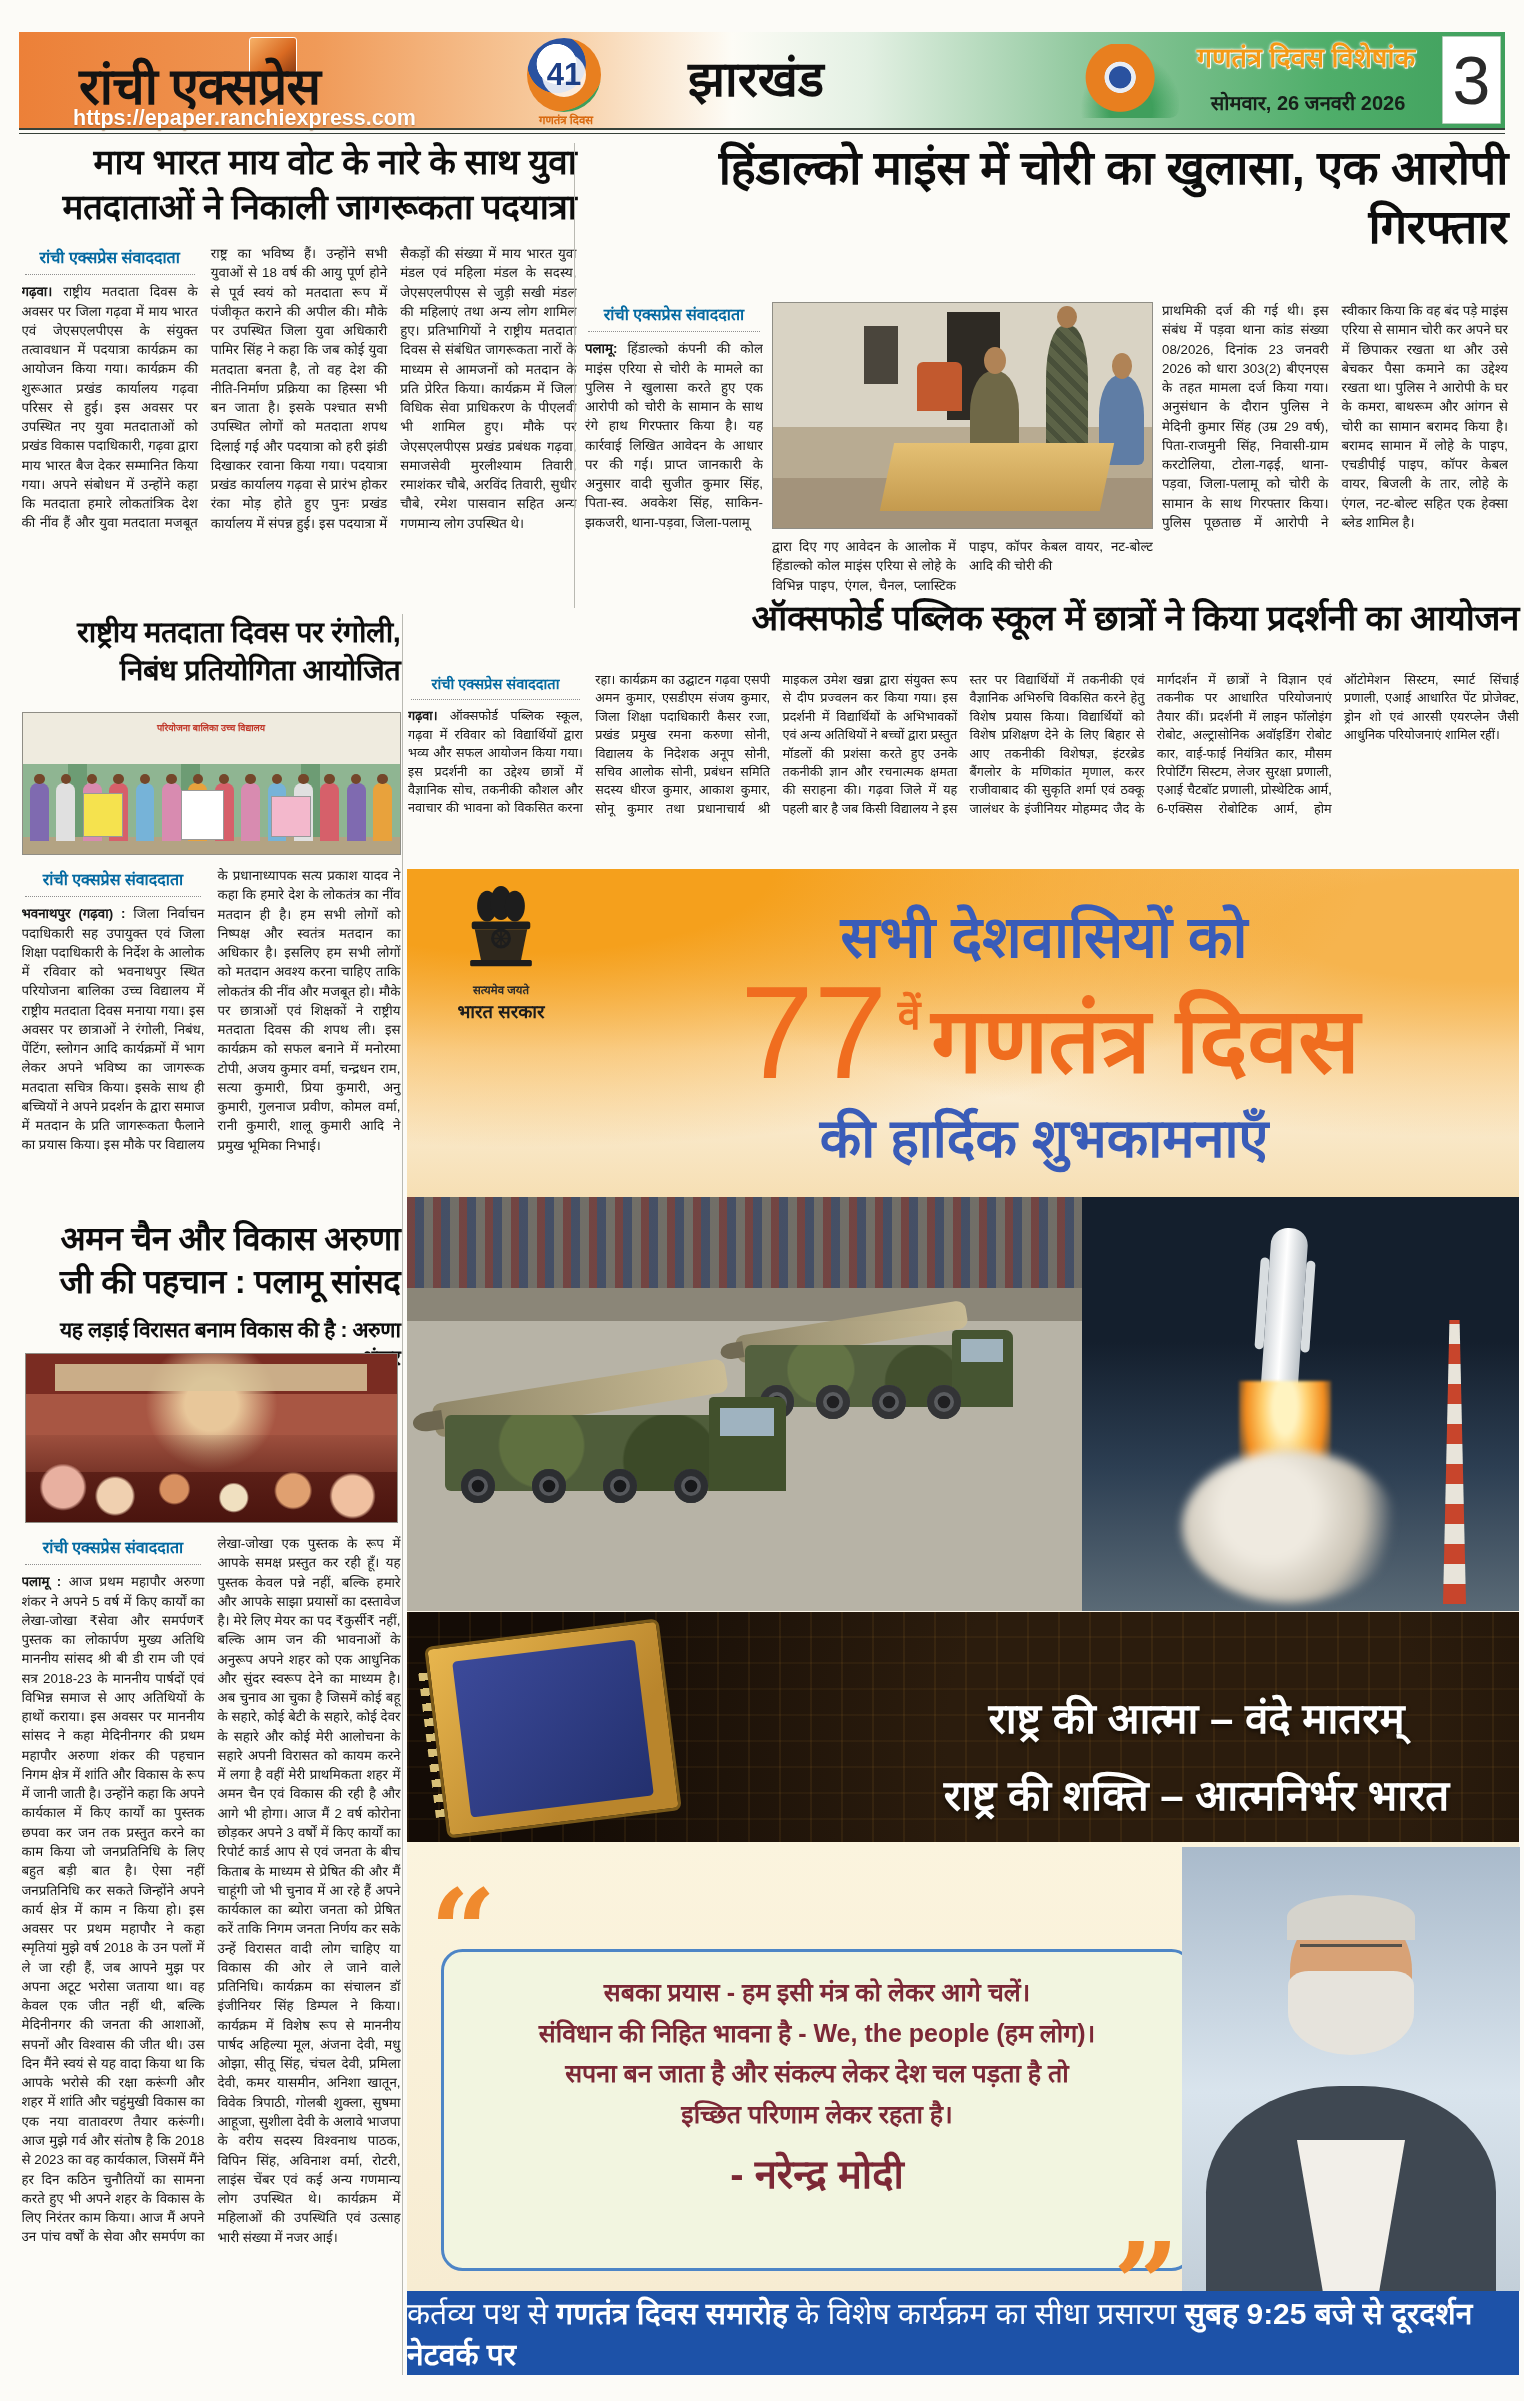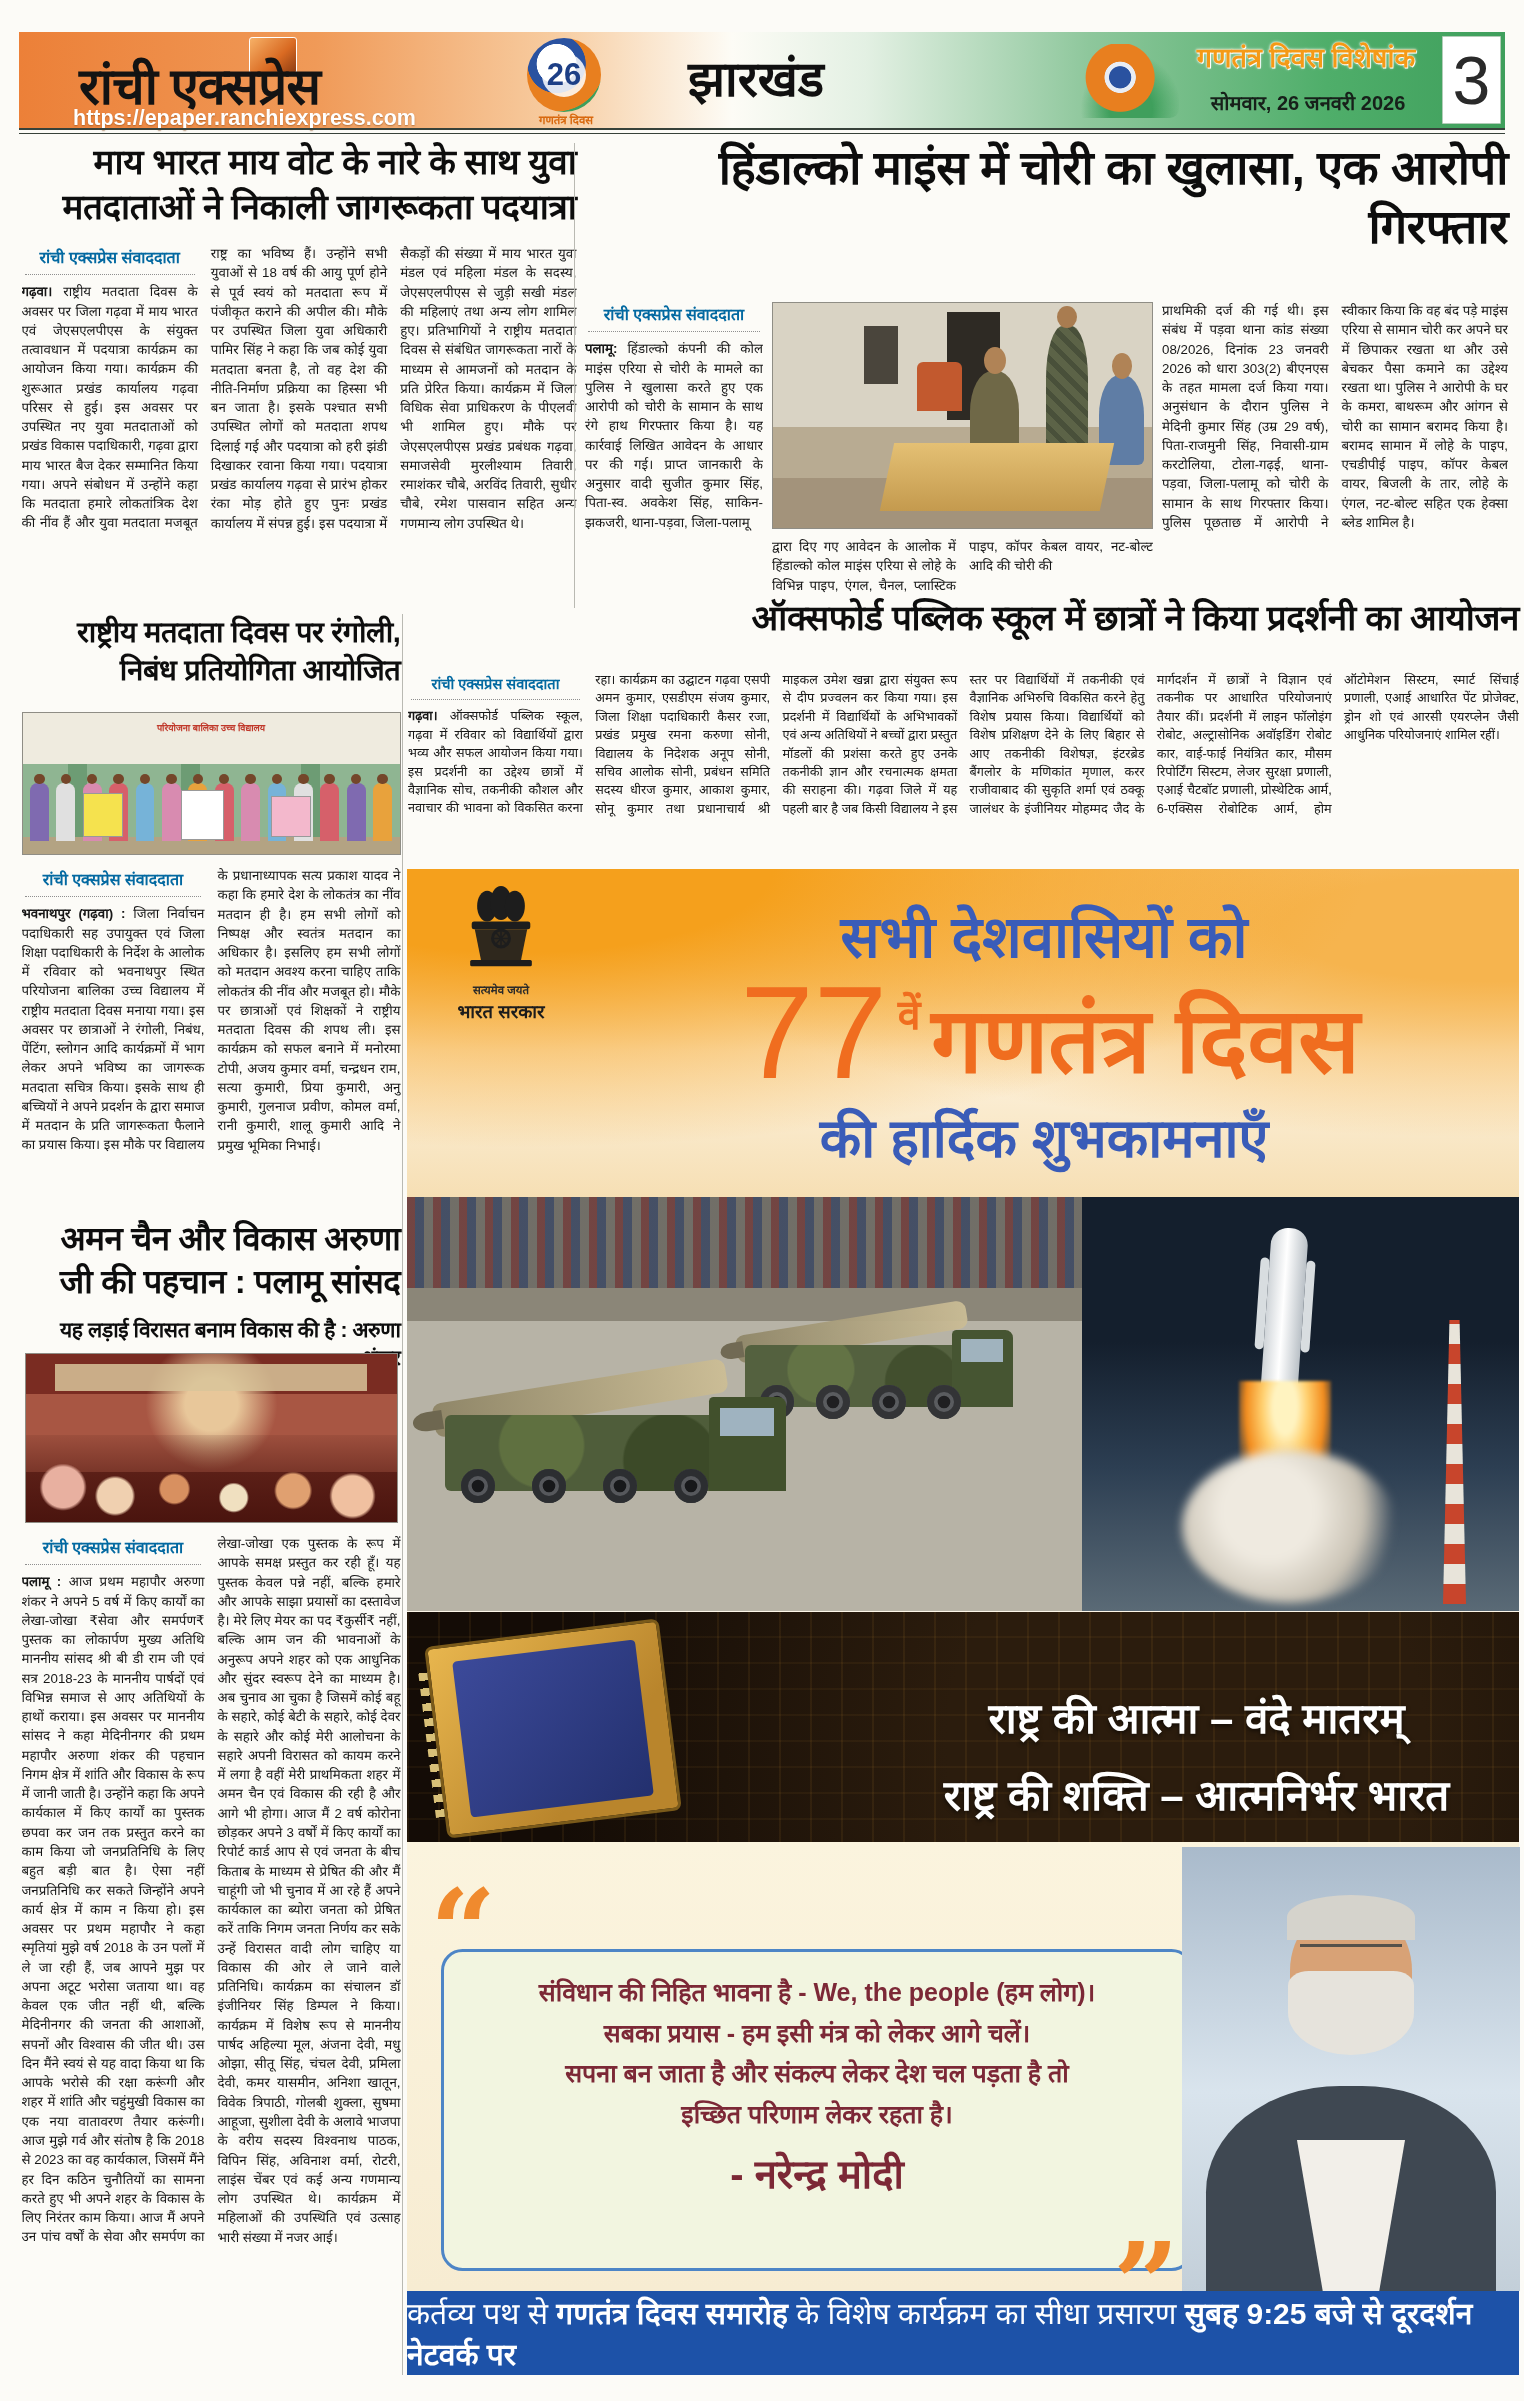--- a/index.html
+++ b/index.html
@@ -147,21 +147,21 @@
 </head>
 <body>
 
 <div id="page">
 
   <header id="masthead" class="abs">
     <div class="abs mh-logo"></div>
     <div class="abs mh-title">रांची एक्सप्रेस</div>
     <div class="abs mh-url">https://epaper.ranchiexpress.com</div>
     <div class="abs mh-badge">
-      <span class="day">26</span>
+      <span class="day">41</span>
     </div>
     <div class="abs mh-badge-caption">गणतंत्र दिवस</div>
     <div class="abs mh-section">झारखंड</div>
     <div class="abs mh-splash"></div>
     <div class="abs mh-edition">गणतंत्र दिवस विशेषांक</div>
     <div class="abs mh-date">सोमवार, 26 जनवरी 2026</div>
     <div class="abs mh-pagebox">3</div>
   </header>
 
   <section class="abs" style="left:21.5px;top:140px;width:555px;height:470px;">
@@ -317,22 +317,22 @@
       <div class="chip"></div>
       <div class="slogans">
         <div>राष्ट्र की आत्मा – वंदे मातरम्</div>
         <div>राष्ट्र की शक्ति – आत्मनिर्भर भारत</div>
       </div>
     </div>
 
     <div class="ad-quote">
       <div class="qmark" style="left:23px;top:54px;">“</div>
       <div class="qbox">
+        <div class="ql">सबका प्रयास - हम इसी मंत्र को लेकर आगे चलें।</div>
         <div class="ql">संविधान की निहित भावना है - We, the people (हम लोग)।</div>
-        <div class="ql">सबका प्रयास - हम इसी मंत्र को लेकर आगे चलें।</div>
         <div class="ql">सपना बन जाता है और संकल्प लेकर देश चल पड़ता है तो</div>
         <div class="ql">इच्छित परिणाम लेकर रहता है।</div>
         <div class="qa">- नरेन्द्र मोदी</div>
       </div>
       <div class="qmark" style="left:706px;top:407px;">”</div>
       <div class="modi">
         <div class="body"></div>
           <div class="kurta"></div>
         <div class="head"></div>
           <div class="hair"></div>

